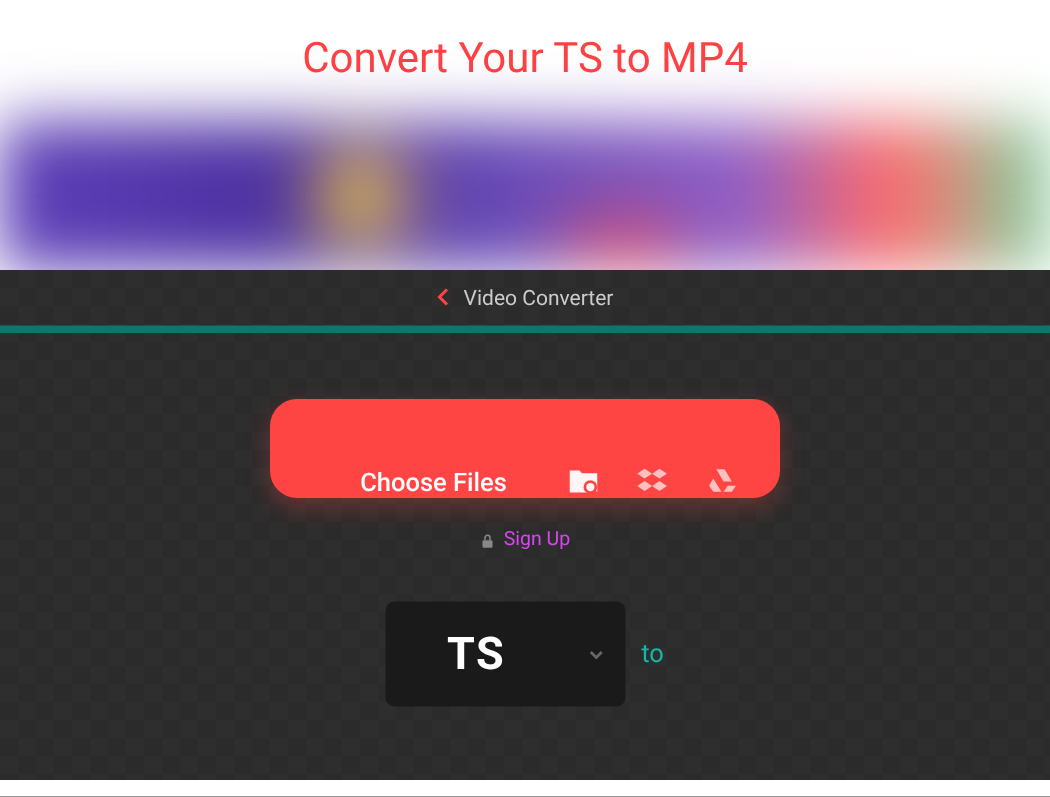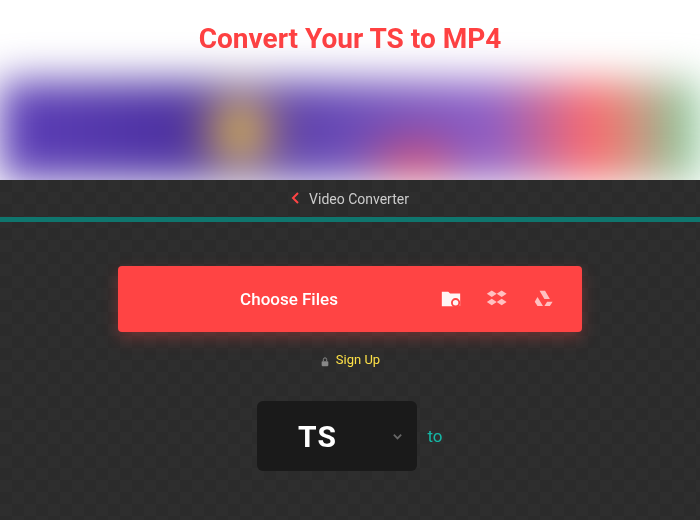--- a/index.html
+++ b/index.html
@@ -1,34 +1,34 @@
 <!DOCTYPE html>
 <html><head>
 <meta charset="utf-8">
 <style>
 *{margin:0;padding:0;box-sizing:border-box;font-family:-apple-system,BlinkMacSystemFont,'Segoe UI',Roboto,sans-serif}
 body{width:700px;height:531px;overflow:hidden;background:#fff}
 .header{text-align:center;padding:22px 0 18px}
-.title{color:#ff4141;font-size:28px;font-weight:700;margin-bottom:8px}
+.title{color:#ff4141;font-size:28px;font-weight:400;margin-bottom:8px}
 .subtitle{color:#8a8a8a;font-size:17px;font-weight:400}
 .banner{height:99px;width:100%;background:linear-gradient(90deg,#5d3fb8 0%,#4a2f9e 30%,#6b4db8 50%,#8d5fc7 70%,#ff6b6b 85%,#7cd4a0 100%);filter:blur(20px);position:relative;overflow:hidden}
 .banner::before{content:'';position:absolute;top:20%;left:30%;width:60px;height:60px;background:#ffd93d;border-radius:50%;filter:blur(15px)}
 .banner::after{content:'';position:absolute;bottom:-10px;right:35%;width:80px;height:40px;background:#ff4141;border-radius:50%;filter:blur(18px)}
 .converter{background:#2b2b2b;height:340px;position:relative}
 .checker{position:absolute;inset:0;background-image:repeating-conic-gradient(#333 0% 25%,#2a2a2a 0% 50%);background-size:24px 24px;opacity:0.4}
 .topbar{position:relative;height:42px;border-bottom:5px solid #0f766e;display:flex;align-items:center;justify-content:center;gap:10px}
 .back-chevron{color:#ff4444;font-size:16px}
 .topbar-text{color:#ccc;font-size:14px}
 .content{position:relative;padding-top:44px;display:flex;flex-direction:column;align-items:center}
-.choose-btn{background:#ff4444;width:464px;height:66px;border-radius:4px;display:flex;align-items:center;cursor:pointer;box-shadow:0 6px 16px rgba(255,68,68,0.3)}
+.choose-btn{background:#ff4444;width:340px;height:66px;border-radius:18px;display:flex;align-items:flex-end;cursor:pointer;box-shadow:0 6px 16px rgba(255,68,68,0.3)}
 .choose-label{color:#fff;font-size:17px;font-weight:500;flex:1;text-align:center;padding-left:20px}
 .icon-group{display:flex;align-items:center;gap:24px;padding-right:28px}
 .icon{width:22px;height:22px;display:flex;align-items:center;justify-content:center}
 .hint{margin-top:20px;color:#888;font-size:13px;display:flex;align-items:center;gap:6px}
-.hint a{color:#fde047;cursor:pointer}
+.hint a{color:#d946ef;cursor:pointer}
 .lock{width:10px;height:10px}
 .format-row{margin-top:34px;display:flex;align-items:center;gap:10px}
 .format-box{background:#1a1a1a;border-radius:6px;display:flex;align-items:center;cursor:pointer;height:70px}
 .format-box.from{width:160px}
 .format-box.to{width:186px}
 .format-text{color:#fff;font-size:30px;font-weight:700;flex:1;text-align:center;letter-spacing:1px}
 .chev{width:40px;display:flex;align-items:center;justify-content:center}
 .chev svg{width:11px;height:11px}
 .to-label{color:#14b8a6;font-size:17px}
 </style>

